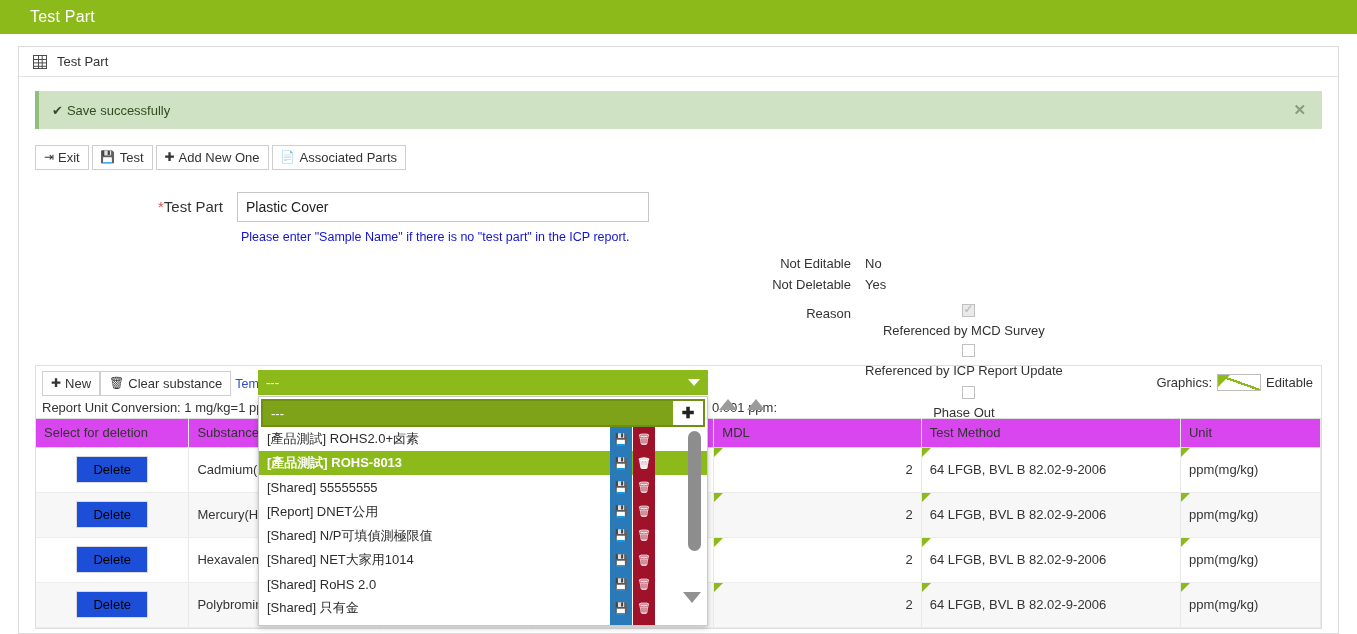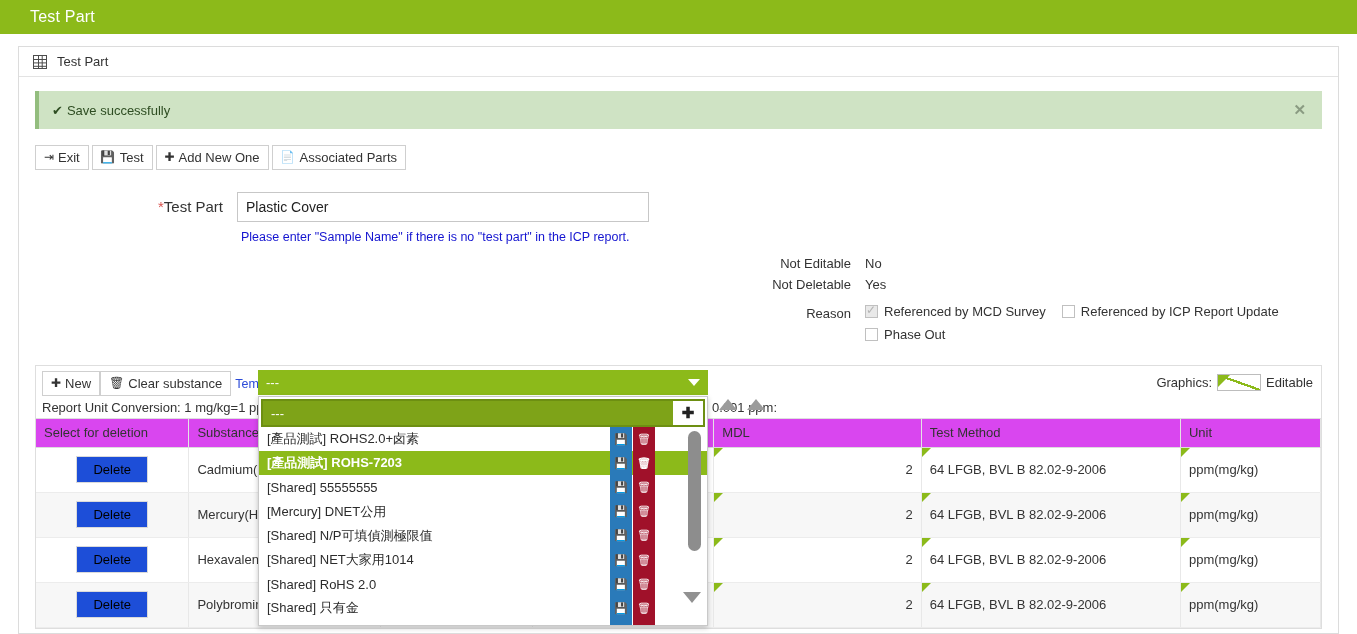--- a/index.html
+++ b/index.html
@@ -129,21 +129,21 @@
 
   .rlabel {
     width: 130px;
     text-align: right;
     padding-right: 14px;
     padding-top: 2px;
     font-size: 13px;
     color: #333;
   }
   .rvalue { font-size: 13px; padding-top: 2px; }
-  .cbline { display: flex; align-items: center; flex-wrap: wrap; gap: 6px; }
+  .cbline { display: flex; align-items: center; flex-wrap: wrap; gap: 6px; flex-direction: column; }
   .cbx {
     width: 13px; height: 13px;
     border: 1px solid #c0c0c0;
     background: #fff;
     display: inline-block;
     position: relative;
     vertical-align: middle;
   }
   .cbx.checked { background: #e9e9e9; }
   .cbx.checked:after {
@@ -506,35 +506,35 @@
 
             <div class="dd-list">
               <div class="dd-item">
                 <span>[產品測試] ROHS2.0+卤素</span>
                 <span class="acts">
                   <span class="ico-btn ico-save">💾</span>
                   <span class="ico-btn ico-del">🗑</span>
                 </span>
               </div>
               <div class="dd-item sel">
-                <span>[產品測試] ROHS-7203</span>
+                <span>[產品測試] ROHS-8013</span>
                 <span class="acts">
                   <span class="ico-btn ico-save">💾</span>
                   <span class="ico-btn ico-del">🗑</span>
                 </span>
               </div>
               <div class="dd-item">
                 <span>[Shared] 55555555</span>
                 <span class="acts">
                   <span class="ico-btn ico-save">💾</span>
                   <span class="ico-btn ico-del">🗑</span>
                 </span>
               </div>
               <div class="dd-item">
-                <span>[Mercury] DNET公用</span>
+                <span>[Report] DNET公用</span>
                 <span class="acts">
                   <span class="ico-btn ico-save">💾</span>
                   <span class="ico-btn ico-del">🗑</span>
                 </span>
               </div>
               <div class="dd-item">
                 <span>[Shared] N/P可填偵測極限值</span>
                 <span class="acts">
                   <span class="ico-btn ico-save">💾</span>
                   <span class="ico-btn ico-del">🗑</span>

